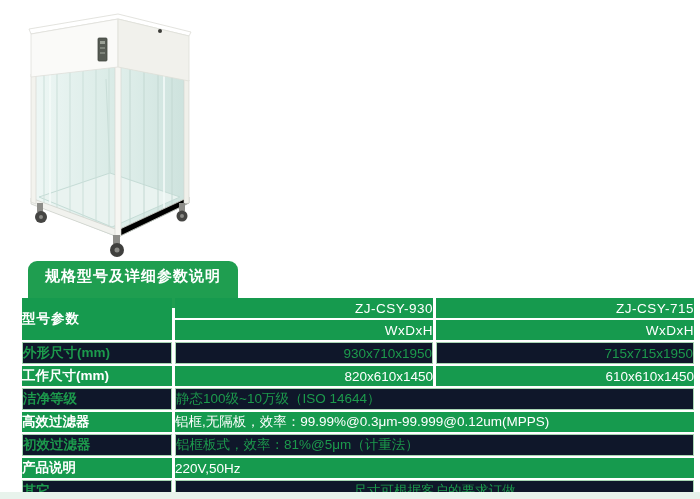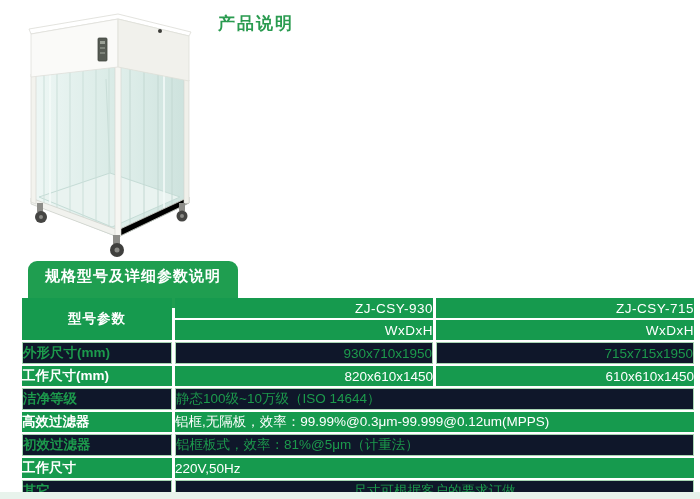--- a/index.html
+++ b/index.html
@@ -27,21 +27,21 @@
   }
   
   table.spec{
     position:absolute;left:19px;top:296px;width:678px;
     border-collapse:separate;border-spacing:3px 2px;table-layout:fixed;
     font-size:13.5px;
   }
   table.spec td{height:20px;padding:0;vertical-align:middle;overflow:hidden;white-space:nowrap;}
   td.g{background:#169a4e;color:#ffffff;}
   td.w{background:#0f172a;color:#1c9a4c;border:1px solid #a7d6b3;height:18px;}
-  td.corner{text-align:center;font-weight:700;letter-spacing:1px;}
+  td.corner{text-align:left;font-weight:700;letter-spacing:1px;}
   td.mdl{text-align:right;font-weight:400;letter-spacing:0.5px;}
   td.lbl{text-align:left;padding-left:18px;font-weight:700;}
   td.v1{text-align:right;padding-left:26px;}
   td.v2{text-align:right;}
   td.sp{text-align:left;padding-left:26px;}
   td.ctr{text-align:center;padding-left:0;}
   
   .bottom-strip{position:absolute;left:0;bottom:0;width:700px;height:7px;background:#e8f3ec;}
 </style>
 </head>
@@ -110,21 +110,20 @@
       <circle cx="105" cy="245" r="7" fill="#3f3f3d"></circle>
         <circle cx="105" cy="245" r="2.5" fill="#8a8a86"></circle>
       <rect x="167" y="198" width="6" height="8" fill="#8d8d89"></rect>
       <circle cx="170" cy="211" r="5.5" fill="#454543"></circle>
         <circle cx="170" cy="211" r="2" fill="#8a8a86"></circle>
     </g>
   </svg>
 </div>
 
 <div class="desc">
-  <h1>产品说明</h1>
 </div>
 
 <div class="badge">规格型号及详细参数说明</div>
 
 <table class="spec">
   <colgroup>
       <col style="width:150px">
       <col style="width:258px">
       <col>
     </colgroup>
@@ -154,21 +153,21 @@
   </tr>
   <tr>
     <td class="g lbl">高效过滤器</td>
     <td class="g sp" colspan="2">铝框,无隔板，效率：99.99%@0.3μm-99.999@0.12um(MPPS)</td>
   </tr>
   <tr>
     <td class="w lbl">初效过滤器</td>
     <td class="w sp" colspan="2">铝框板式，效率：81%@5μm（计重法）</td>
   </tr>
   <tr>
-    <td class="g lbl">工作尺寸</td>
+    <td class="g lbl">产品说明</td>
     <td class="g sp" colspan="2">220V,50Hz</td>
   </tr>
   <tr>
     <td class="w lbl">其它</td>
     <td class="w ctr" colspan="2">尺寸可根据客户的要求订做</td>
   </tr>
 </tbody>
   </table>
 
 <div class="bottom-strip"></div>

